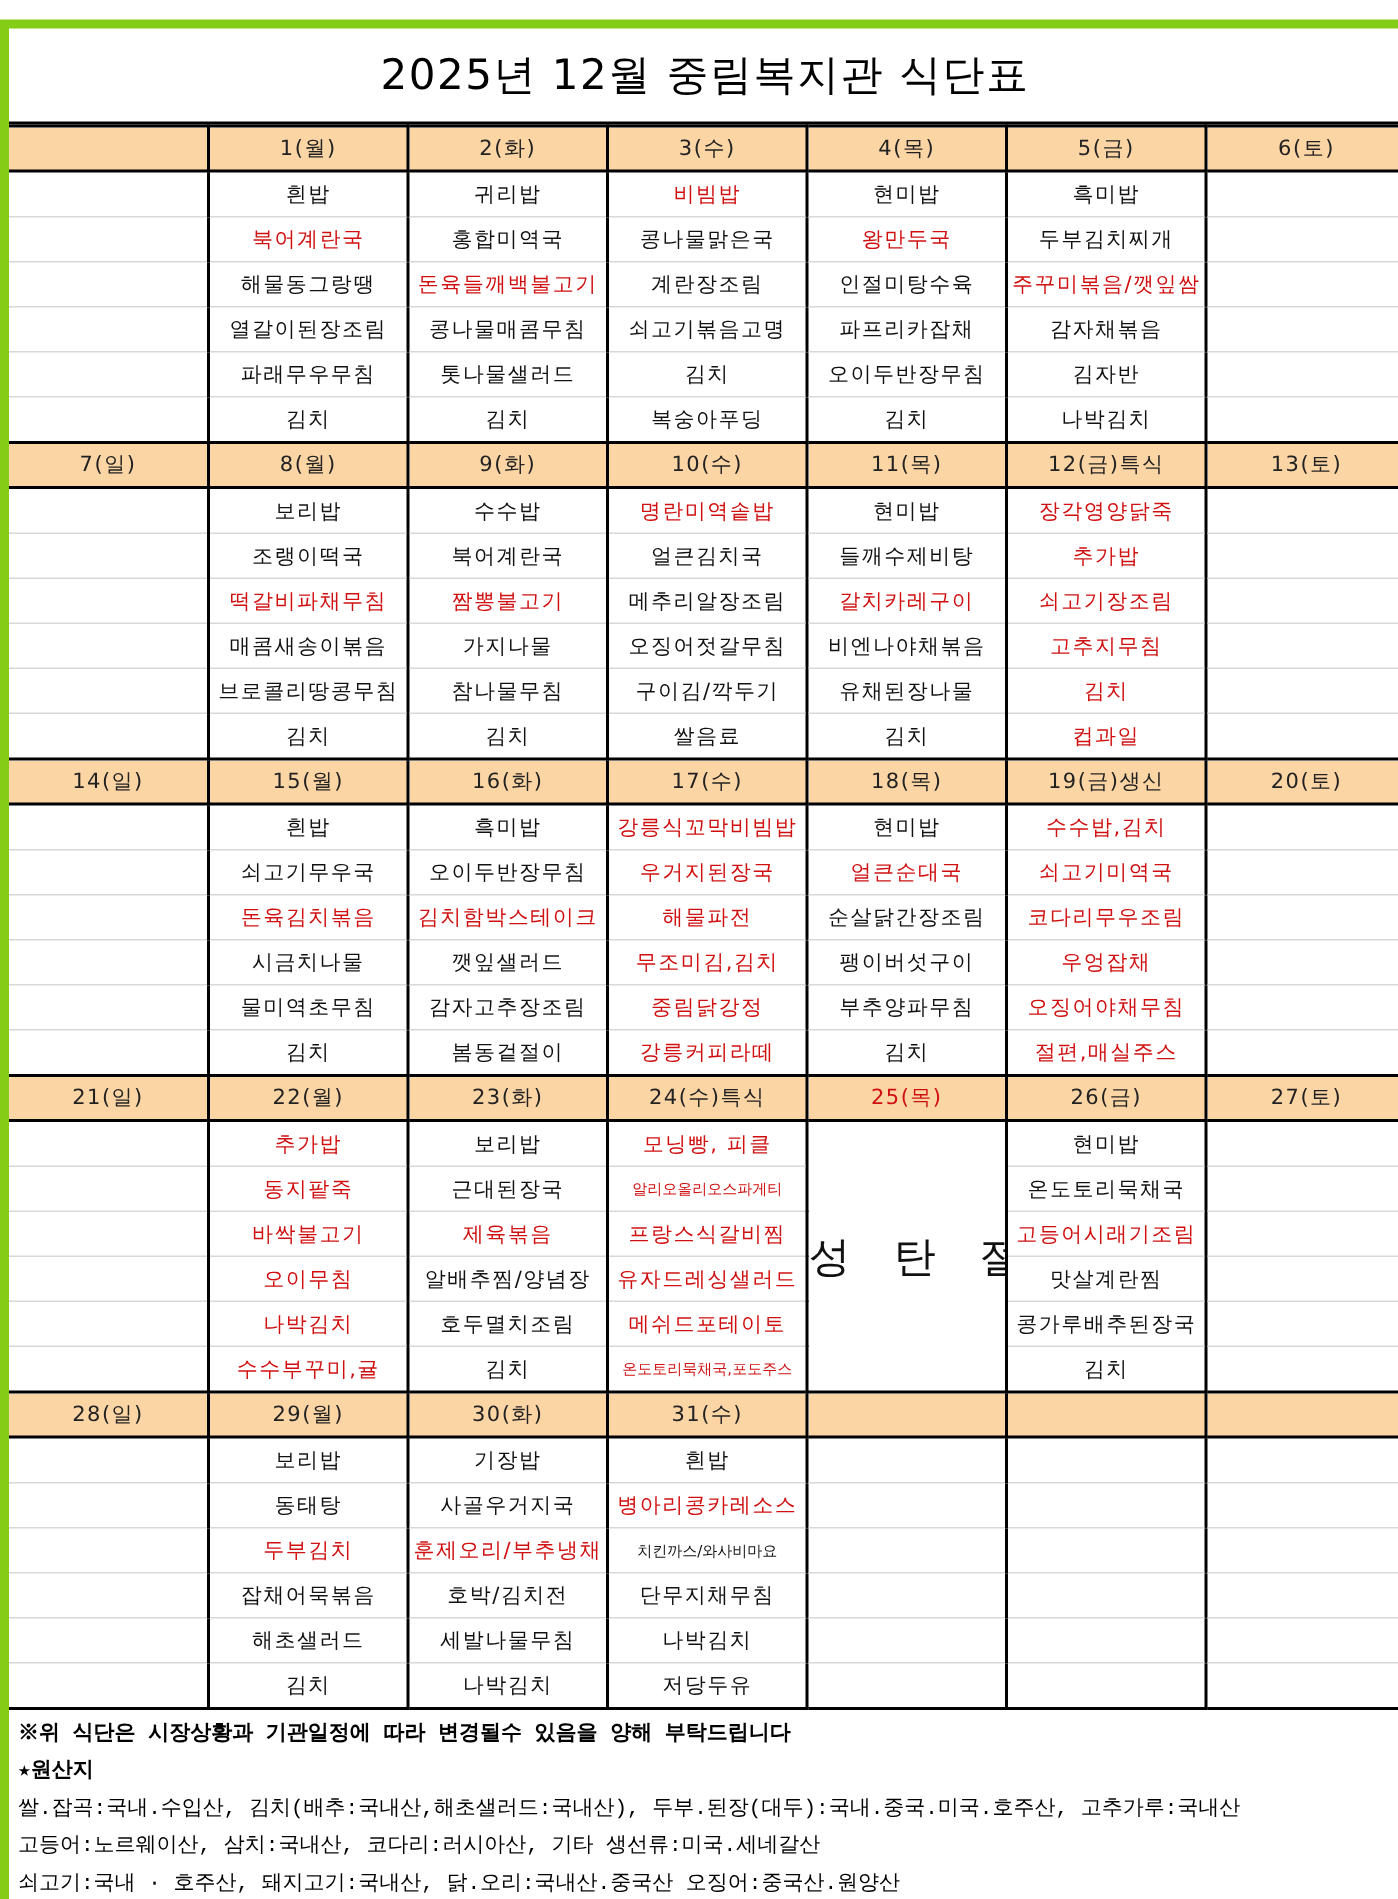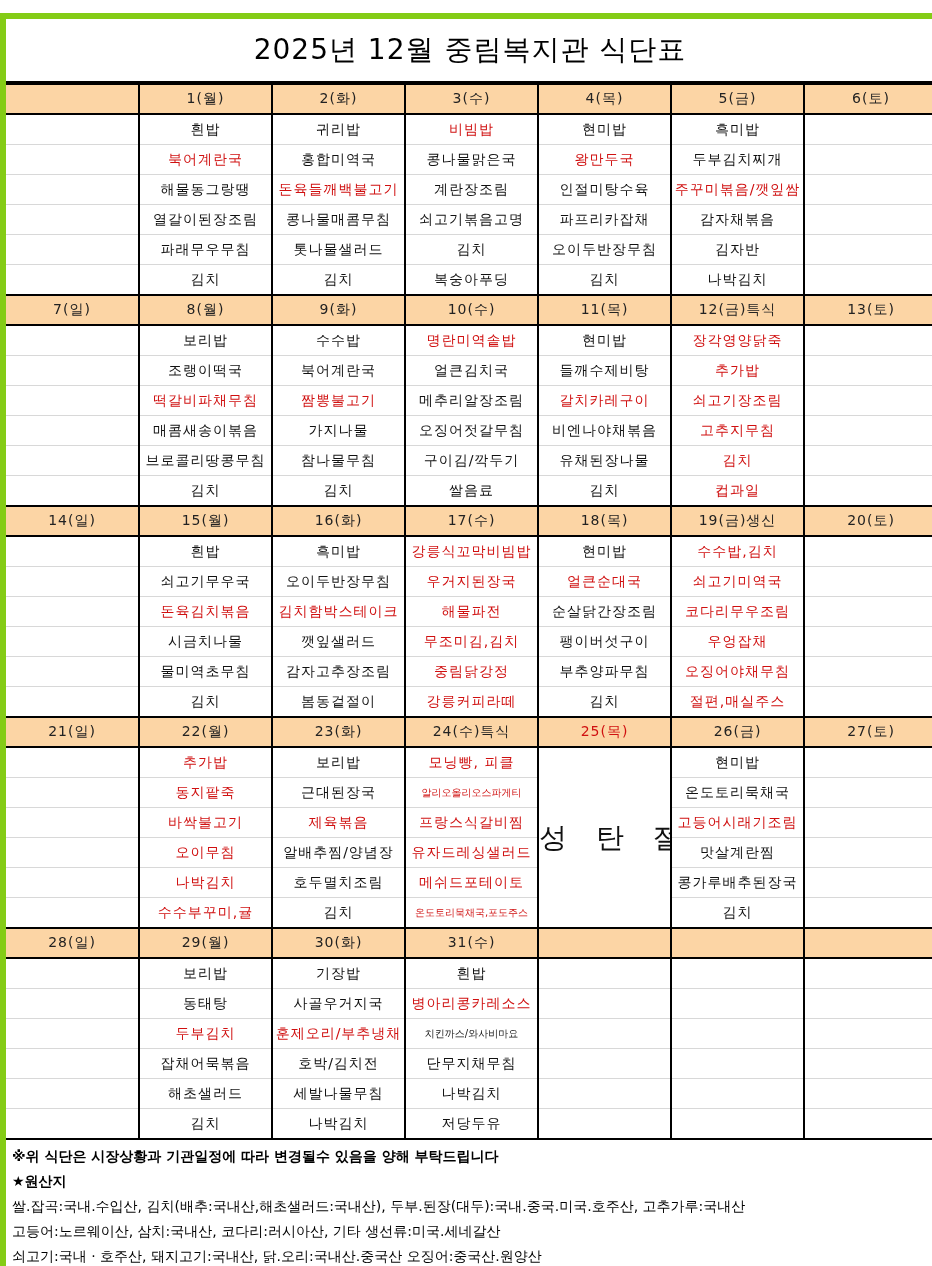--- a/index.html
+++ b/index.html
@@ -13,21 +13,21 @@
   tr.hdr td:first-child { border-left:none; }
   tr.hdr td:last-child { border-right:none;margin-top:33px; }
   tr.meal td { border-left:2px solid #000; border-right:2px solid #000; border-bottom:1px solid #d8d8d8; color:#111; }
   tr.meal td:first-child { border-left:none; }
   tr.meal td:last-child { border-right:none; }
   tr.meal.last td { border-bottom:2px solid #000; }
   .red { color:#d01010 !important; }
   .small { font-size:10px !important; letter-spacing:0; }
   .holiday { font-size:28px; color:#e01010; letter-spacing:10px; font-weight:normal; }
   .notes { padding:4px 6px; font-size:14px; }
-  .notes .line { height:25px; line-height:25px; white-space:nowrap; }
+  .notes .line { height:25px; line-height:25px; white-space:nowrap;font-family:Liberation Mono, monospace; }
   .notes .bold { font-weight:bold; }
 </style>
 </head>
 <body>
 
 <div class="page">
   <div class="title">2025년  12월  중림복지관  식단표</div>
   <table id="menu-table">
     <colgroup>
         <col>

